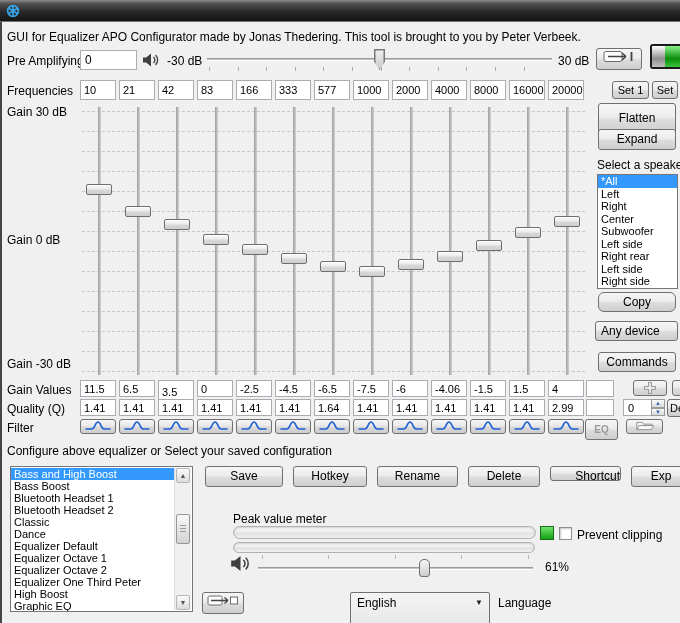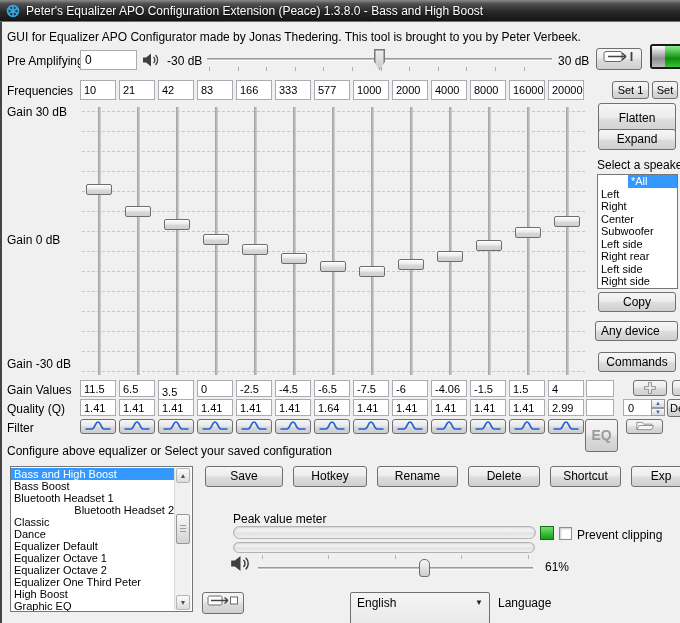--- a/index.html
+++ b/index.html
@@ -74,21 +74,20 @@
 
 <div class="win">
 
   <div class="titlebar">
     <svg class="appicon" viewBox="0 0 16 16">
       <g stroke="#36a5e8" stroke-width="1.7" fill="none">
         <circle cx="8" cy="8" r="5.4"></circle>
         <path d="M8 2.6 V13.4 M3.4 10.8 L12.6 5.2 M3.4 5.2 L12.6 10.8"></path>
       </g>
     </svg>
-    <span class="ttl">Peter's Equalizer APO Configuration Extension (Peace) 1.3.8.0 - Bass and High Boost</span>
   </div>
   <div class="left-edge"></div>
 
   <div class="lab" style="left:7px;top:30px;">GUI for Equalizer APO Configurator made by Jonas Thedering. This tool is brought to you by Peter Verbeek.</div>
 
   <div class="lab" style="left:7px;top:54px;">Pre Amplifying</div>
   <input class="txt" style="left: 80px; top: 50px; width: 57px; height: 20px;" value="0">
   <svg class="abs" style="left:142px;top:52px;" width="18" height="16" viewBox="0 0 18 16">
     <path d="M1 5.5 h3.2 L9 1.5 v13 L4.2 10.5 H1 z" fill="#3f3f3f"></path>
     <path d="M11.5 5 a4 4 0 0 1 0 6 M13.5 3 a7 7 0 0 1 0 10" stroke="#3f3f3f" stroke-width="1.3" fill="none"></path>
@@ -200,31 +199,31 @@
       <div class="eq-col" style="left: 468px;">
         <div class="eq-track"></div>
         <div class="eq-handle" title="4 dB" style="top: 113.4px;"></div>
       </div>
     </div>
 
   <button class="btn" style="left:598px;top:103px;width:78px;height:31px;">Flatten</button>
   <button class="btn" style="left:598px;top:129px;width:78px;height:21px;">Expand</button>
   <div class="lab" style="left:597px;top:158px;">Select a speaker</div>
   <div class="listbox" id="speaker-list" style="left:597px;top:174px;width:81px;height:115px;">
-      <div class="litem sel" style="height: 12.5px; line-height: 12.5px; background: rgb(51, 153, 255); margin-left: 30px;">*All</div>
+      <div class="litem sel" style="height: 12.5px; line-height: 12.5px; background: rgb(51, 153, 255);">*All</div>
       <div class="litem" style="height: 12.5px; line-height: 12.5px;">Left</div>
       <div class="litem" style="height: 12.5px; line-height: 12.5px;">Right</div>
       <div class="litem" style="height: 12.5px; line-height: 12.5px;">Center</div>
       <div class="litem" style="height: 12.5px; line-height: 12.5px;">Subwoofer</div>
       <div class="litem" style="height: 12.5px; line-height: 12.5px;">Left side</div>
       <div class="litem" style="height: 12.5px; line-height: 12.5px;">Right rear</div>
       <div class="litem" style="height: 12.5px; line-height: 12.5px;">Left side</div>
       <div class="litem" style="height: 12.5px; line-height: 12.5px;">Right side</div>
     </div>
-  <button class="btn" style="left:598px;top:292px;width:78px;height:20px;">Copy</button>
+  <button class="btn" style="left:598px;top:292px;width:78px;height:20px;border-radius:6px;">Copy</button>
   <button class="btn" style="left:595px;top:321px;width:83px;height:20px;text-align:left;padding-left:5px;">Any device</button>
   <button class="btn" style="left:598px;top:352px;width:78px;height:20px;">Commands</button>
 
   <div class="lab" style="left:7px;top:383px;">Gain Values</div>
   <div class="row-flex" id="gain-inputs" style="left:80px;top:380px;">
       <input class="cell" value="11.5" style="height: 17px;">
       <input class="cell" value="6.5" style="height: 17px;">
       <input class="cell" value="3.5" style="height: 24px;">
       <input class="cell" value="0" style="height: 17px;">
       <input class="cell" value="-2.5" style="height: 17px;">
@@ -330,35 +329,35 @@
         <span><svg width="28" height="11" viewBox="0 0 28 11">
             <path d="M1.5 9 H8 C11 9 11 2 14 2 C17 2 17 9 20 9 H26.5" fill="none" stroke="#1f5fd6" stroke-width="1.7"></path>
           </svg></span>
       </button>
       <button class="fbtn">
         <span><svg width="28" height="11" viewBox="0 0 28 11">
             <path d="M1.5 9 H8 C11 9 11 2 14 2 C17 2 17 9 20 9 H26.5" fill="none" stroke="#1f5fd6" stroke-width="1.7"></path>
           </svg></span>
       </button>
     </div>
-  <button class="btn" style="left:585px;top:419px;width:33px;height:33px;line-height:13px;font-size:14px;font-weight:bold;color:#9a9a9a;"><span>EQ</span></button>
+  <button class="btn" style="left:585px;top:419px;width:33px;height:21px;line-height:13px;font-size:10px;font-weight:bold;color:#9a9a9a;"><span>EQ</span></button>
   <button class="btn" style="left:626px;top:419px;width:37px;height:15px;line-height:11px;">
     <svg width="20" height="10" viewBox="0 0 22 11">
       <path d="M2 9.5 V1.5 h6 l1.5 2 H18.5 v2" fill="#f7f7f7" stroke="#8a8a8a"></path>
       <path d="M2 9.5 l2.5 -4.5 h16 l-2.5 4.5 z" fill="#f7f7f7" stroke="#8a8a8a"></path>
     </svg>
   </button>
 
   <div class="lab" style="left:7px;top:444px;">Configure above equalizer or Select your saved configuration</div>
   <div class="listbox" style="left:10px;top:466px;width:183px;height:146px;">
     <div id="config-items" style="position:absolute;left:0;top:1px;right:18px;">
         <div class="litem sel" style="height: 12px; line-height: 12px; background: rgb(51, 153, 255);">Bass and High Boost</div>
         <div class="litem" style="height: 12px; line-height: 12px;">Bass Boost</div>
         <div class="litem" style="height: 12px; line-height: 12px;">Bluetooth Headset 1</div>
-        <div class="litem" style="height: 12px; line-height: 12px; text-align: right;">Bluetooth Headset 2</div>
+        <div class="litem" style="height: 12px; line-height: 12px;">Bluetooth Headset 2</div>
         <div class="litem" style="height: 12px; line-height: 12px;">Classic</div>
         <div class="litem" style="height: 12px; line-height: 12px;">Dance</div>
         <div class="litem" style="height: 12px; line-height: 12px;">Equalizer Default</div>
         <div class="litem" style="height: 12px; line-height: 12px;">Equalizer Octave 1</div>
         <div class="litem" style="height: 12px; line-height: 12px;">Equalizer Octave 2</div>
         <div class="litem" style="height: 12px; line-height: 12px;">Equalizer One Third Peter</div>
         <div class="litem" style="height: 12px; line-height: 12px;">High Boost</div>
         <div class="litem" style="height: 12px; line-height: 12px;">Graphic EQ</div>
       </div>
     <div class="sb">
@@ -367,21 +366,21 @@
         <div class="sb-grip"></div>
       </div>
       <div class="sb-btn" style="bottom:0;">▼</div>
     </div>
   </div>
   <div class="row-flex" id="config-buttons" style="left:205px;top:466px;gap:10px;">
       <button class="btn" style="position: static; width: 78px; height: 21px;">Save</button>
       <button class="btn" style="position: static; width: 74px; height: 21px;">Hotkey</button>
       <button class="btn" style="position: static; width: 81px; height: 21px;">Rename</button>
       <button class="btn" style="position: static; width: 72px; height: 21px;">Delete</button>
-      <button class="btn" style="position: static; width: 71px; height: 21px;">Shortcut</button>
+      <button class="btn" style="position: static; width: 71px; height: 15px; text-align: right;">Shortcut</button>
       <button class="btn" style="position: static; width: 60px; height: 21px;">Exp</button>
     </div>
 
   <div class="lab" style="left:233px;top:512px;">Peak value meter</div>
   <div class="pbar" style="left:233px;top:526px;width:303px;height:13px;"></div>
   <div class="grn" style="left:540px;top:526px;width:14px;height:14px;"></div>
   <div class="chk" style="left:559px;top:527px;"></div>
   <div class="lab" style="left:577px;top:528px;">Prevent clipping</div>
   <div class="pbar" style="left:233px;top:542px;width:302px;height:11px;"></div>
 

